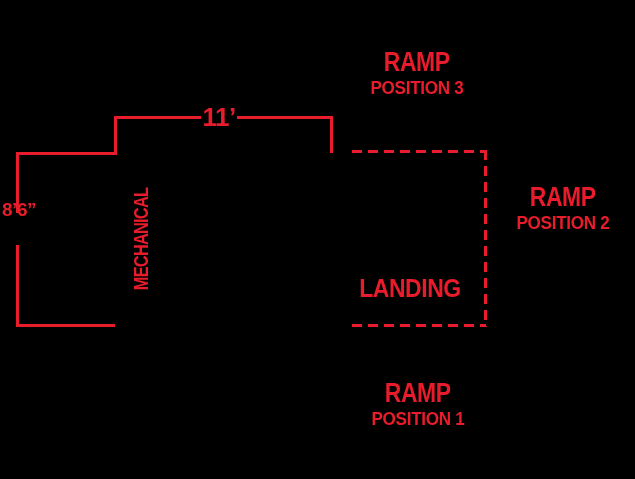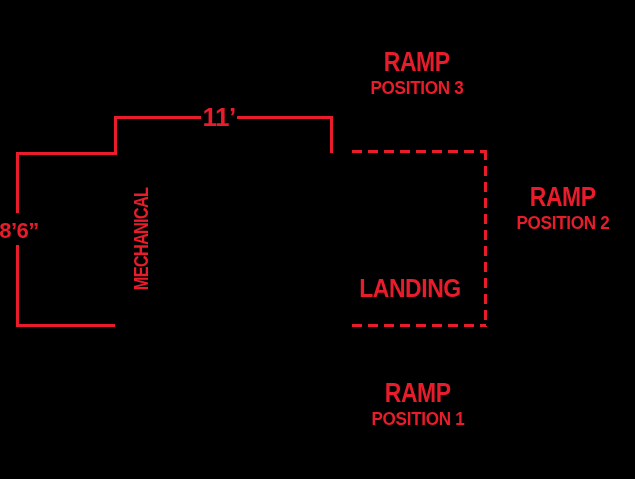--- a/index.html
+++ b/index.html
@@ -123,15 +123,15 @@
     <span class="ramp-title">RAMP</span>
     <span class="ramp-subtitle">POSITION 1</span>
   </div>
 
   <div class="lbl landing-lbl" style="left:410px; top:276px;">LANDING</div>
 
   <div class="lbl mech-lbl" style="left:140px; top:239px;">MECHANICAL</div>
 
   <div class="lbl dim-lbl" style="left:219px; top:104px;">11’</div>
 
-  <div class="lbl dim-lbl" style="left:19px; top:220px; font-size:22px;">8’6”</div>
+  <div class="lbl dim-lbl" style="left:19px; top:200px; font-size:19px;">8’6”</div>
 
 </div>
 
 </body></html>

